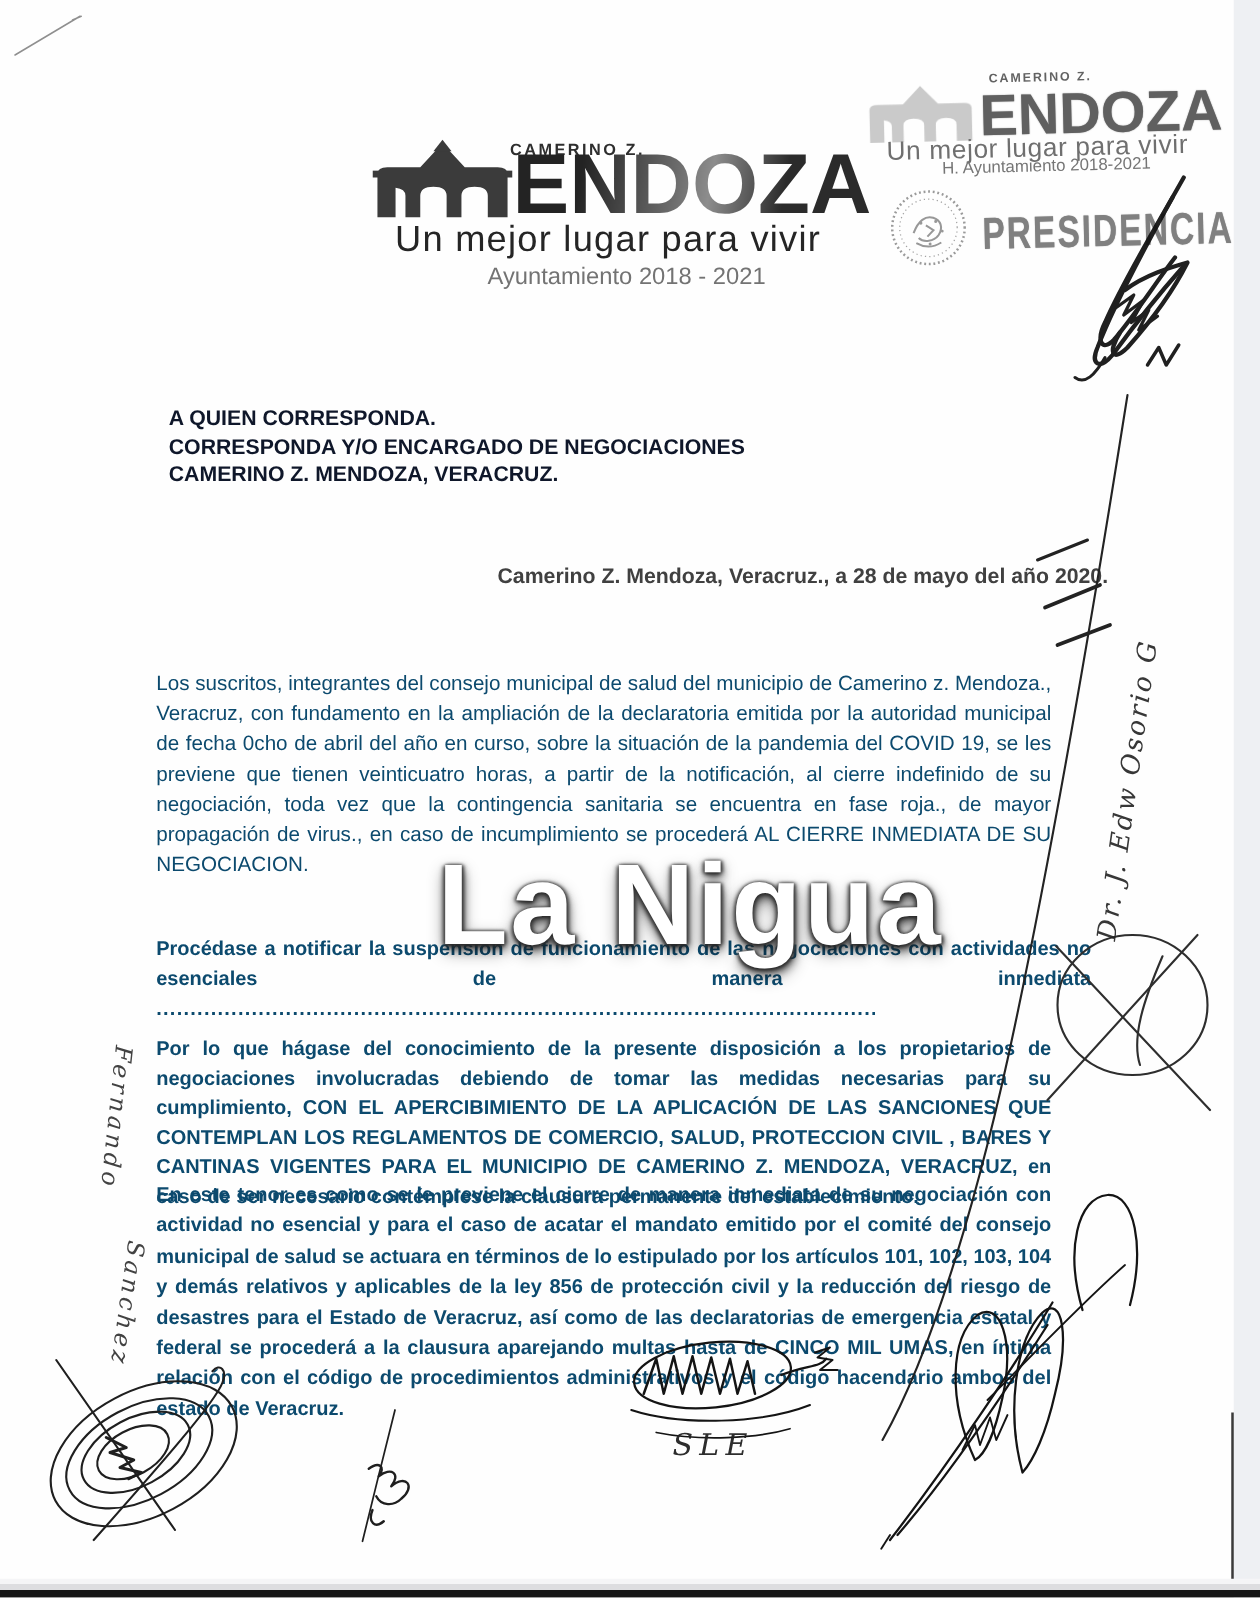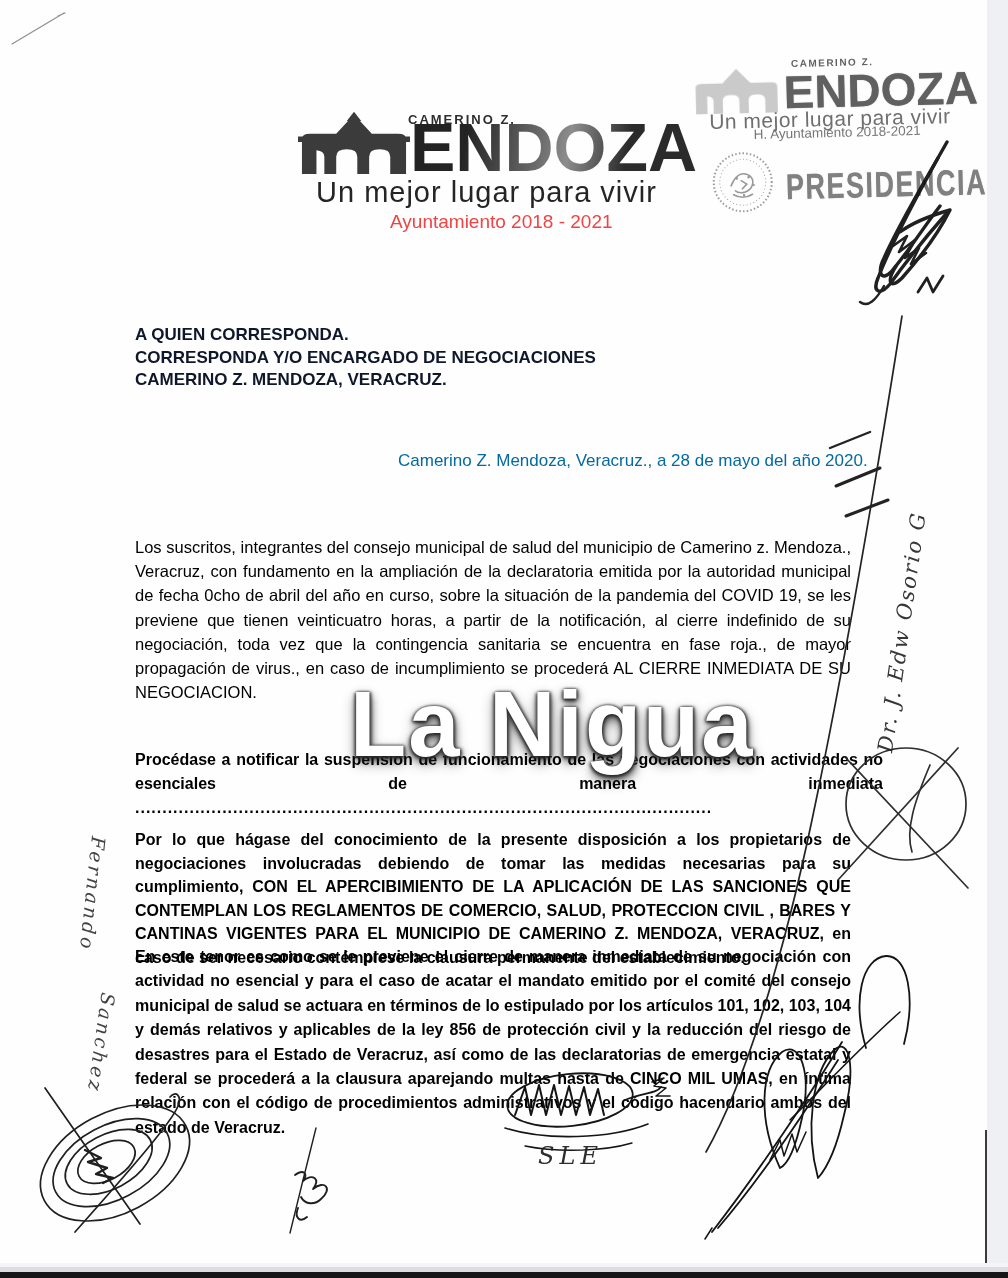--- a/index.html
+++ b/index.html
@@ -14,36 +14,36 @@
   .edge-bottom{position:absolute;left:0;bottom:0;width:100%;height:15px;z-index:52;
     background:linear-gradient(#f5f5f7 0 30%, #dddde0 30% 62%, #161616 62% 100%);}
   
   .logo{position:absolute;left:296px;top:92px;width:420px;z-index:4;}
   .logo-pretitle{position:absolute;left:112px;top:20px;font-size:13px;font-weight:bold;letter-spacing:2px;color:#2e2e2e;}
   .logo-m{position:absolute;left:2px;top:18px;width:112px;height:64px;}
   .logo-word{position:absolute;left:114px;top:16px;font-size:68px;font-weight:bold;letter-spacing:0px;color:#343434;
     background:linear-gradient(100deg,#232323 20%,#6a6a6a 45%,#8d8d8d 55%,#2b2b2b 75%);
     -webkit-background-clip:text;background-clip:text;-webkit-text-fill-color:transparent;}
   .logo-tagline{position:absolute;left:20px;top:84px;font-size:29px;font-weight:400;letter-spacing:1px;color:#252525;white-space:nowrap;}
-  .logo-subtitle{position:absolute;left:94px;top:119px;font-size:19px;color:#ef4444;white-space:nowrap;}
+  .logo-subtitle{position:absolute;left:94px;top:119px;font-size:19px;color:#737373;white-space:nowrap;}
   
   .stamp{position:absolute;left:690px;top:55px;width:290px;height:190px;z-index:4;
     transform:rotate(-1.4deg);opacity:.82;filter:contrast(.92);}
   .stamp-pretitle{position:absolute;left:103px;top:2px;font-size:10px;font-weight:bold;letter-spacing:1.5px;color:#3b3b3b;}
   .stamp-m{position:absolute;left:4px;top:8px;width:88px;height:48px;opacity:.38;filter:blur(.4px);}
   .stamp-word{position:absolute;left:95px;top:9px;font-size:46px;font-weight:bold;color:#383838;text-shadow:0 0 1px #666;}
   .stamp-tagline{position:absolute;left:20px;top:52px;font-size:21px;letter-spacing:.5px;color:#4c4c4c;white-space:nowrap;}
   .stamp-subtitle{position:absolute;left:64px;top:70px;font-size:13.5px;color:#555;white-space:nowrap;}
   .stamp-seal{position:absolute;left:20px;top:93px;width:64px;height:64px;opacity:.75;}
   .stamp-office{position:absolute;left:95px;top:110px;font-size:36px;font-weight:bold;letter-spacing:2px;color:#4a4a4a;
     transform:scaleX(.75);transform-origin:left center;text-shadow:0 0 1px #888;opacity:.88;}
   
   .recipient{position:absolute;left:135px;top:324px;font-size:17px;font-weight:bold;line-height:22.6px;z-index:5;color:#0f172a;}
-  .dateline{position:absolute;left:398px;top:451px;font-size:17px;font-weight:normal;z-index:5;color:#0369a1;white-space:nowrap;}
-  .para{position:absolute;left:135px;width:716px;text-align:justify;z-index:5;color:#000000;}
+  .dateline{position:absolute;left:398px;top:451px;font-size:17px;font-weight:bold;z-index:5;color:#404040;white-space:nowrap;}
+  .para{position:absolute;left:125px;width:716px;text-align:justify;z-index:5;color:#0c4a6e;}
   .p1{top:535px;font-size:16.5px;line-height:24.2px;font-weight:400;}
   .p2{top:690px;font-size:16px;line-height:24px;font-weight:bold;}
   .p3{top:748px;font-size:16px;line-height:24px;font-weight:bold;width:748px;}
   .p4{top:828px;font-size:16px;line-height:23.6px;font-weight:bold;}
   .p5{top:945px;font-size:16px;line-height:24.4px;font-weight:bold;}
   .dots{display:inline-block;max-width:575px;overflow:hidden;white-space:nowrap;vertical-align:bottom;letter-spacing:1px;}
   
   .watermark{position:absolute;left:350px;top:672px;z-index:20;font-size:92px;font-weight:bold;letter-spacing:2px;
     color:#ffffff;white-space:nowrap;
     text-shadow:0 2px 3px rgba(35,35,35,.9), 2px 0 3px rgba(70,70,70,.8), -2px 1px 3px rgba(80,80,80,.7),

